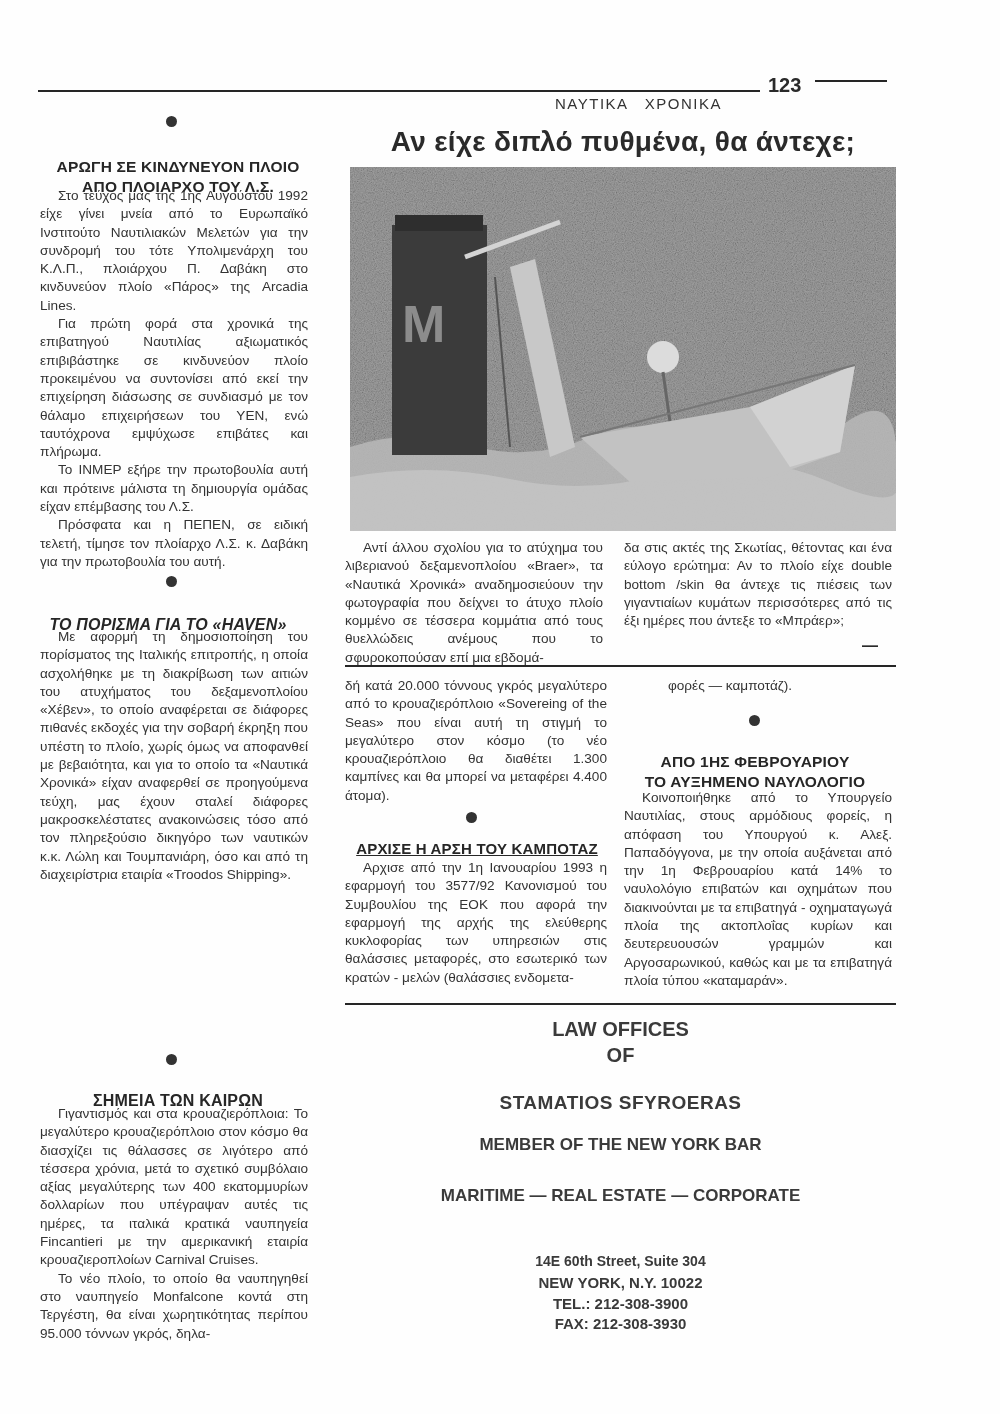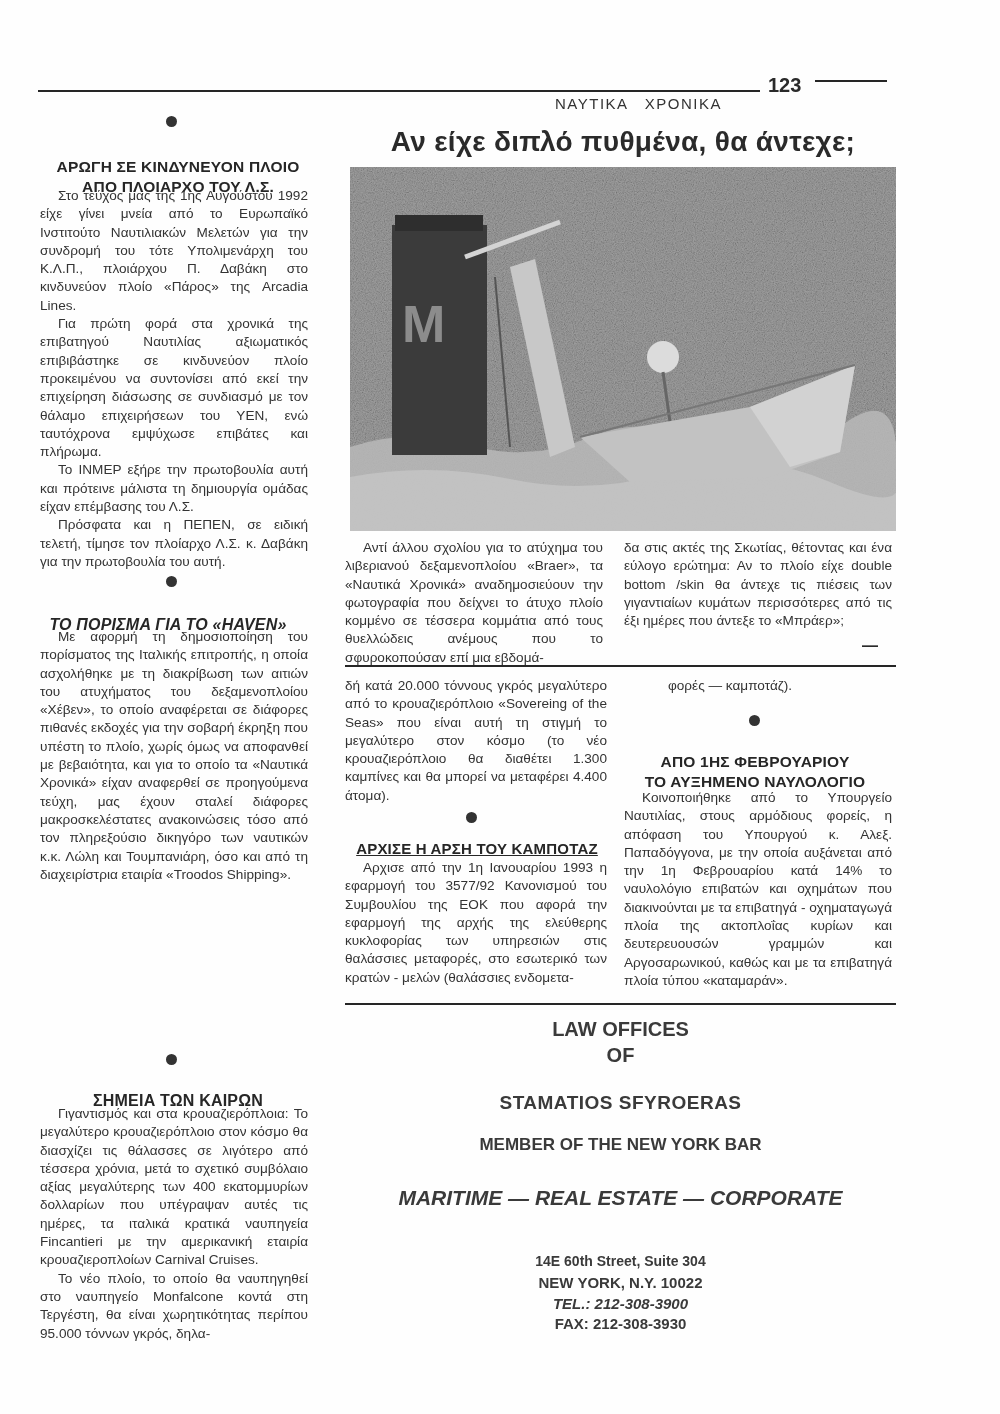--- a/index.html
+++ b/index.html
@@ -128,17 +128,17 @@
 <div class="body-text" style="left:624px; top:789px; width:268px;">
   <p>Κοινοποιήθηκε από το Υπουργείο Ναυτιλίας, στους αρμόδιους φορείς, η απόφαση του Υπουργού κ. Αλεξ. Παπαδόγγονα, με την οποία αυξάνεται από την 1η Φεβρουαρίου κατά 14% το ναυλολόγιο επιβατών και οχημάτων που διακινούνται με τα επιβατηγά - οχηματαγωγά πλοία της ακτοπλοΐας κυρίων και δευτερευουσών γραμμών και Αργοσαρωνικού, καθώς και με τα επιβατηγά πλοία τύπου «καταμαράν».</p>
 </div>
 
 <div class="rule" style="left:345px; top:1003px; width:551px; height:2px;"></div>
 
 <div class="ad" style="left:345px; top:1018px; width:551px; font-size:20px;">LAW OFFICES</div>
 <div class="ad" style="left:345px; top:1044px; width:551px; font-size:20px;">OF</div>
 <div class="ad" style="left:345px; top:1092px; width:551px; font-size:19px; letter-spacing:0.5px;">STAMATIOS SFYROERAS</div>
 <div class="ad" style="left:345px; top:1135px; width:551px; font-size:17px;">MEMBER OF THE NEW YORK BAR</div>
-<div class="ad" style="left:345px; top:1186px; width:551px; font-size:21px;font-style:italic;">MARITIME — REAL ESTATE — CORPORATE</div>
+<div class="ad" style="left:345px; top:1186px; width:551px; font-size:17px;">MARITIME — REAL ESTATE — CORPORATE</div>
 <div class="ad" style="left:345px; top:1253px; width:551px; font-size:14px;">14E 60th Street, Suite 304</div>
 <div class="ad" style="left:345px; top:1274px; width:551px; font-size:15px;">NEW YORK, N.Y. 10022</div>
-<div class="ad" style="left:345px; top:1295px; width:551px; font-size:15px;font-style:italic;">TEL.: 212-308-3900</div>
+<div class="ad" style="left:345px; top:1295px; width:551px; font-size:15px;">TEL.: 212-308-3900</div>
 <div class="ad" style="left:345px; top:1315px; width:551px; font-size:15px;">FAX: 212-308-3930</div>
 
 </body></html>

